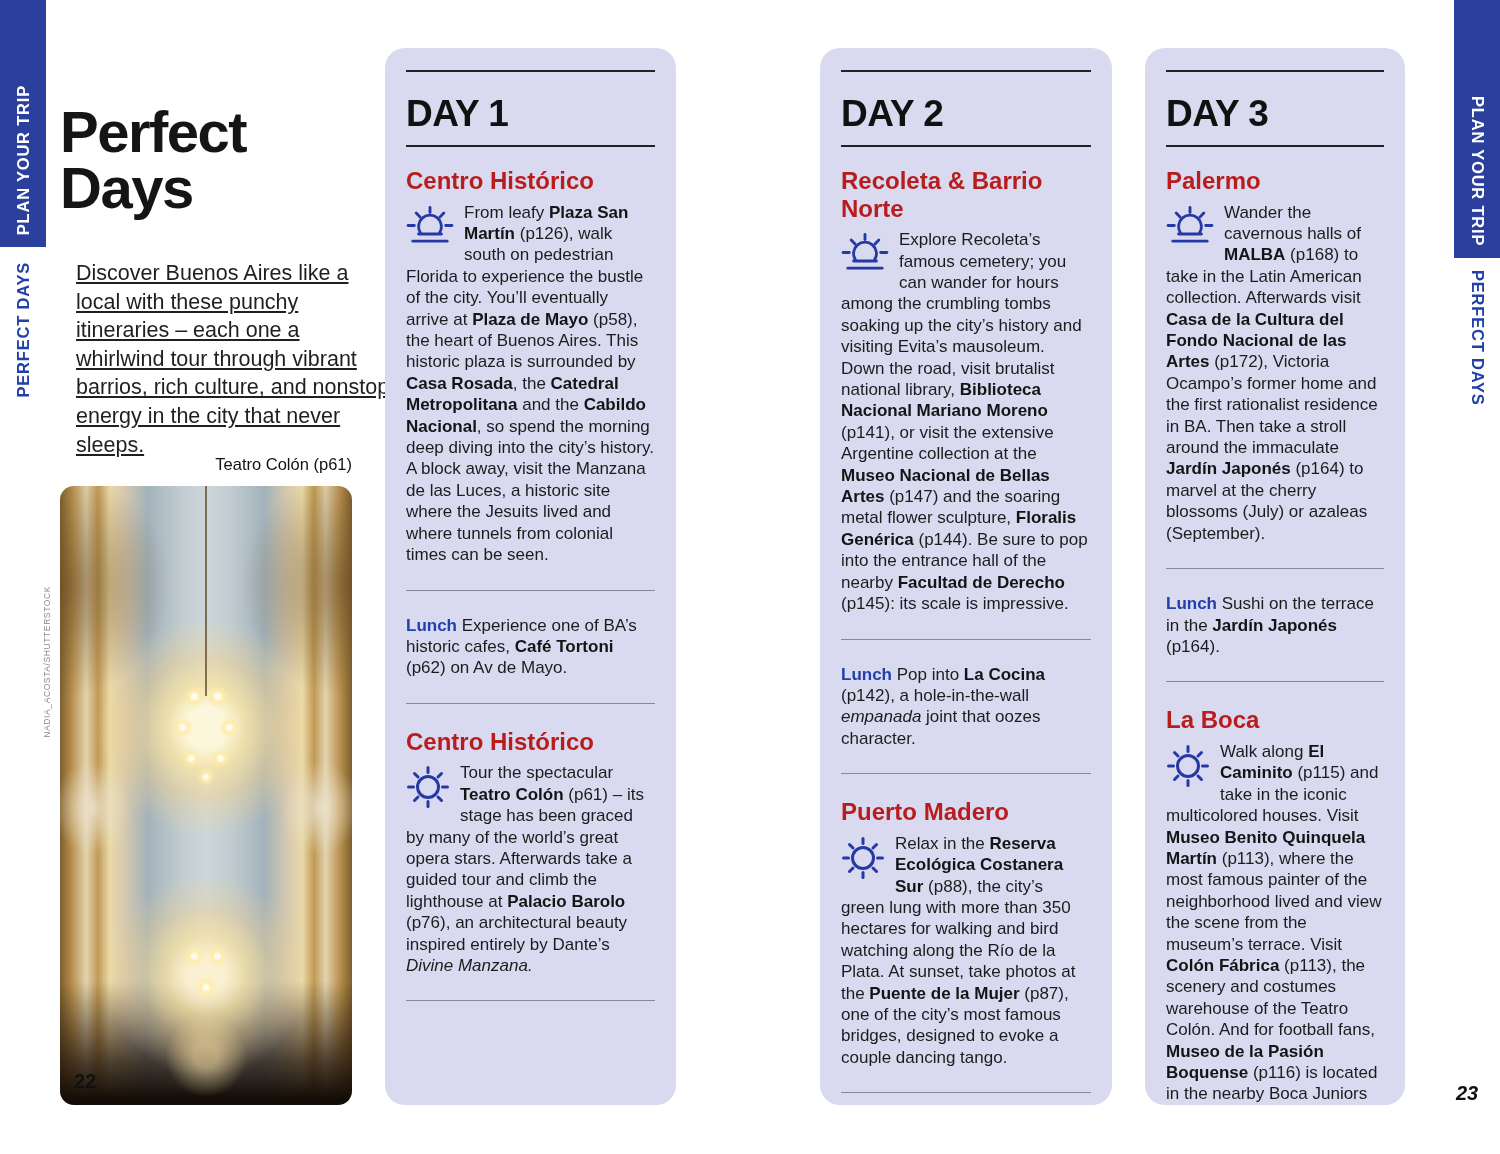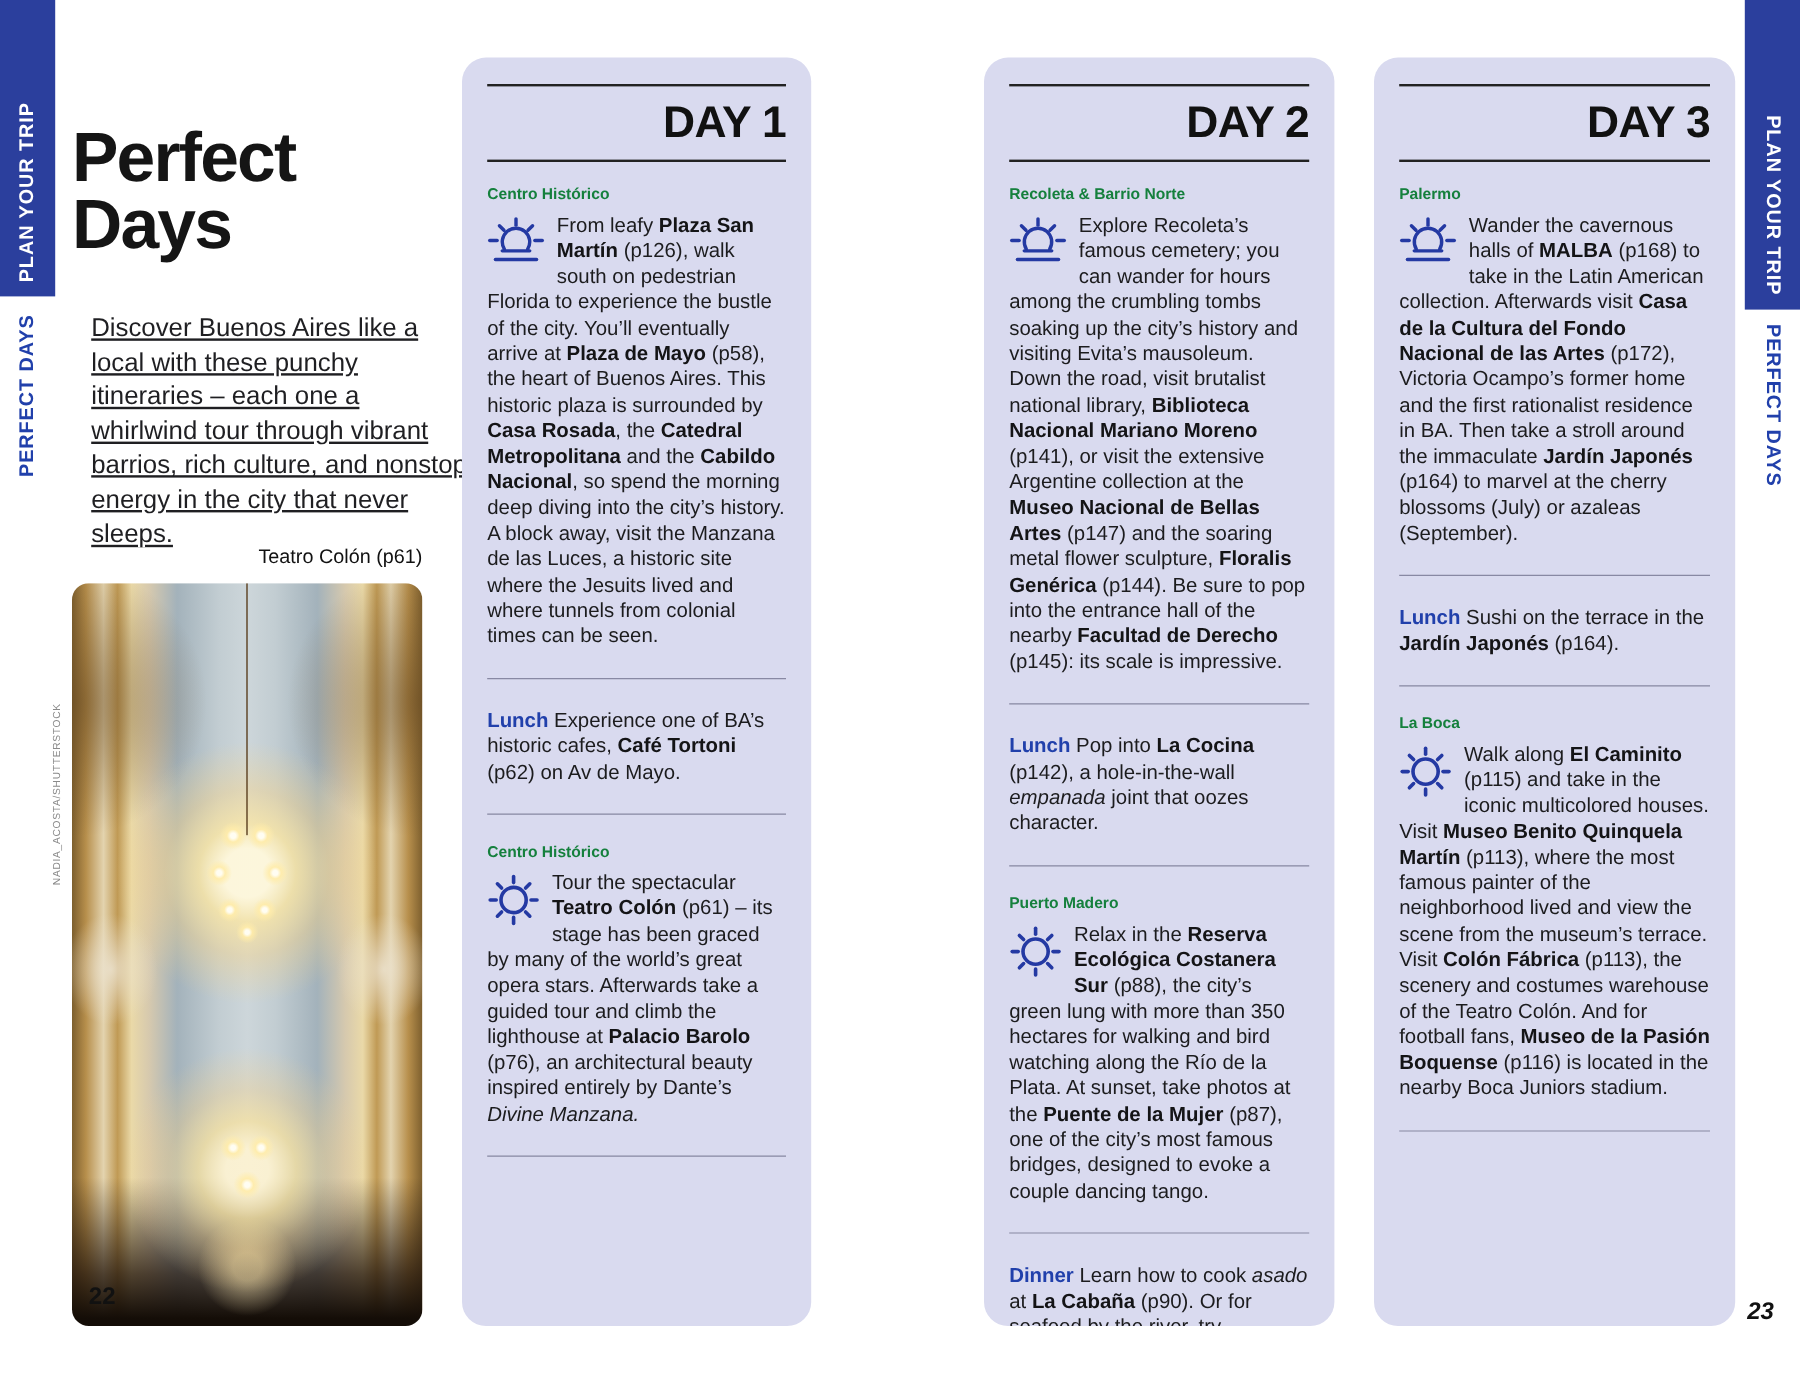--- a/index.html
+++ b/index.html
@@ -56,25 +56,25 @@
         transform:translateX(-50%) rotate(180deg);font-size:8.5px;letter-spacing:.6px;color:#8a8a8a;white-space:nowrap;}
   .pagenum{position:absolute;font-size:20px;font-weight:700;color:#111;}
   .pagenum-left{left:74px;top:1070px;}
   .pagenum-right{left:1456px;top:1082px;font-style:italic;}
 
   
   .day-card{position:absolute;top:48px;height:1057px;background:#d9daef;border-radius:20px;
             padding:0 21px;box-sizing:border-box;overflow:hidden;}
   .day-1{left:385px;width:291px;}
   .day-2{left:820px;width:292px;}
-  .day-3{left:1145px;width:301px;}
+  .day-3{left:1145px;width:260px;}
   .day-rule{border:none;border-top:2px solid #222;margin:22px 0 0 0;}
   .day-rule.bottom{margin:0;}
-  .day-title{margin:11px 0 13px 0;font-size:37px;font-weight:800;letter-spacing:-.5px;color:#111;line-height:1;text-align:right;}
-  .area-heading{margin:20px 0 7px 0;font-size:13px;font-weight:700;color:#15803d;line-height:1.15;}
+  .day-title{margin:23px 0 13px 0;font-size:37px;font-weight:800;letter-spacing:-.5px;color:#111;line-height:1;}
+  .area-heading{margin:20px 0 7px 0;font-size:24px;font-weight:700;color:#b91c1c;line-height:1.15;}
   .day-card p{margin:0;font-size:17px;line-height:1.26;color:#1c1c1e;}
   .day-card p b{font-weight:700;color:#141416;}
   .meal-label{font-weight:700;color:#2140ab;margin-top:28px;}
   .divider{border:none;border-top:1px solid rgba(70,70,100,.55);margin:24px 0;}
   .lead-icon{float:left;margin:3px 10px 2px 0;line-height:0;}
   .lead-icon svg{display:block;}
 </style>
 </head>
 <body>
 

